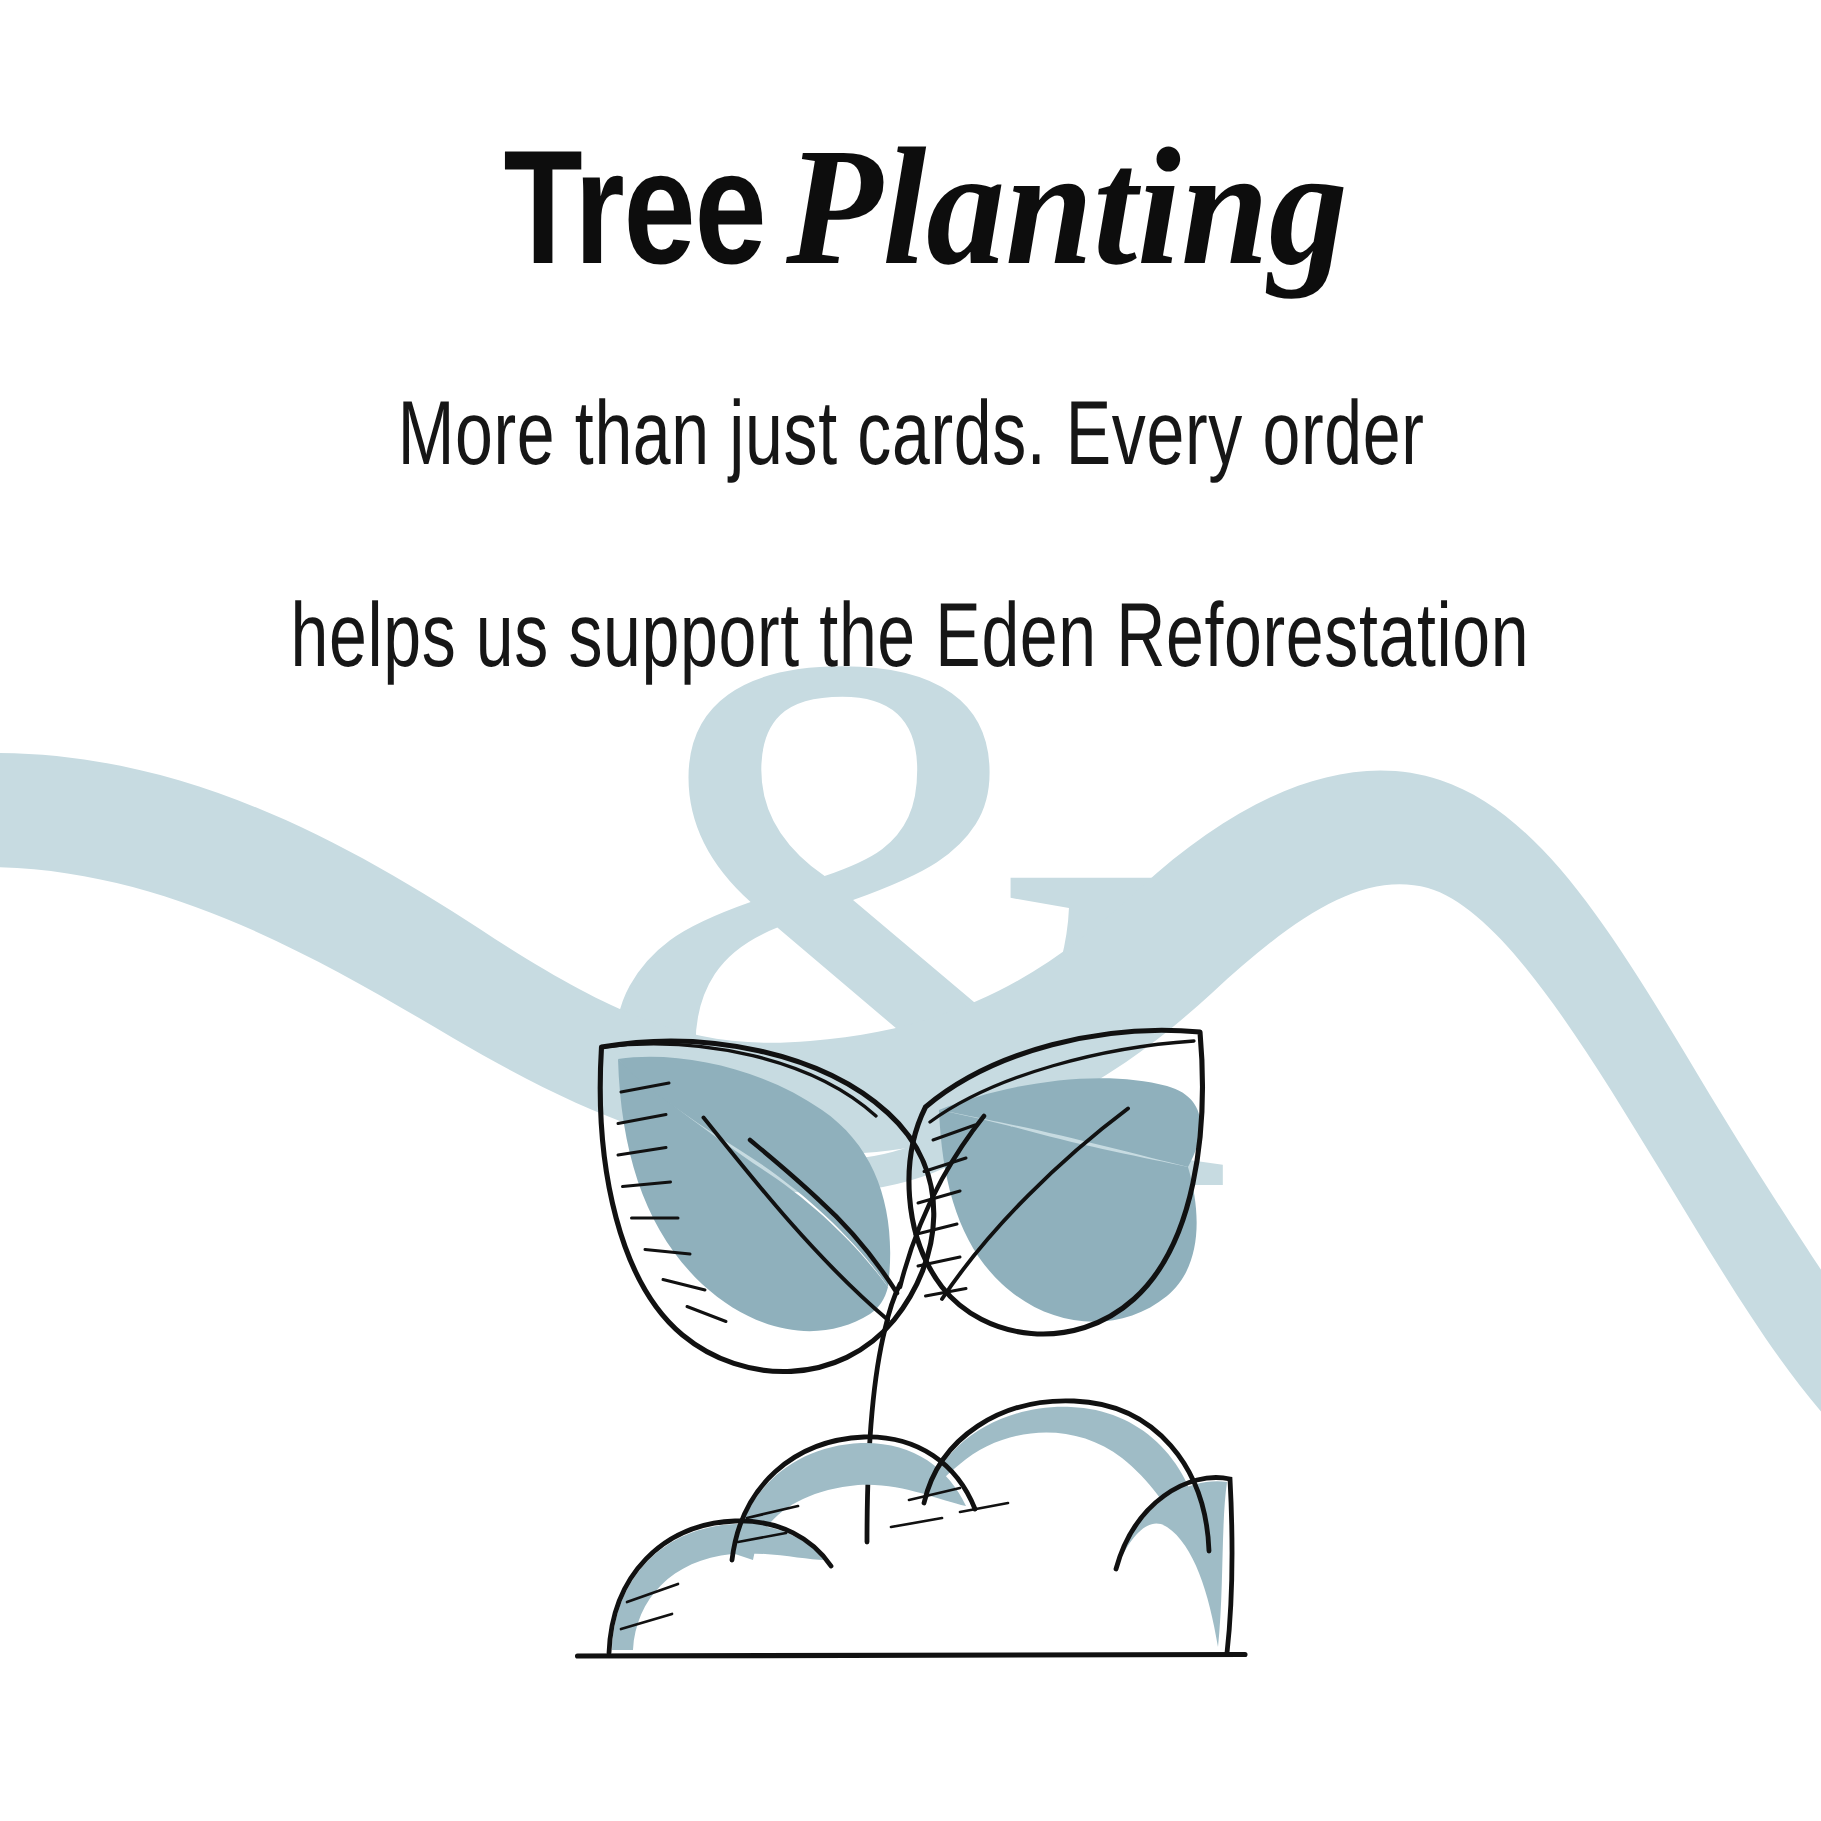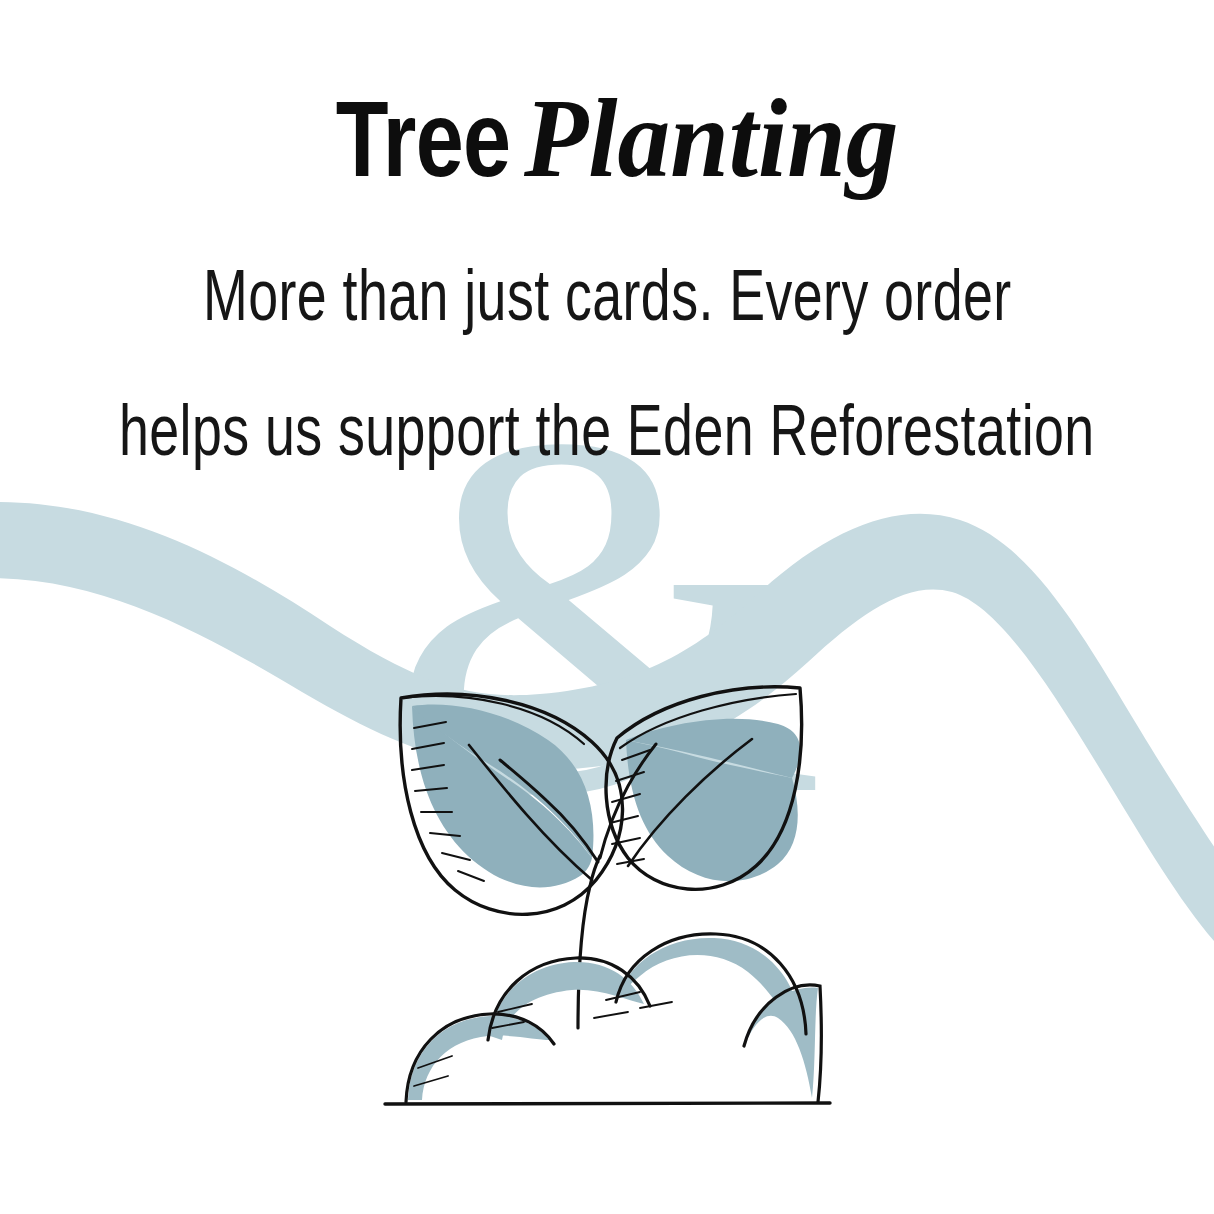--- a/index.html
+++ b/index.html
@@ -69,21 +69,21 @@
     margin-left: 14px;
   }
 
   .body-line {
     position: absolute;
     left: 0;
     width: 1214px;
     text-align: center;
     font-family: "Liberation Sans Narrow", "Liberation Sans", sans-serif;
     font-weight: 300;
-    font-size: 64px;
+    font-size: 54px;
     letter-spacing: 0.5px;
     color: #161616;
     white-space: nowrap;
   }
   .body-line span {
     display: inline-block;
     transform: scaleX(0.84) scaleY(1.12);
   }
   #body-l1 { top: 258px; }
   #body-l2 { top: 393px; }

